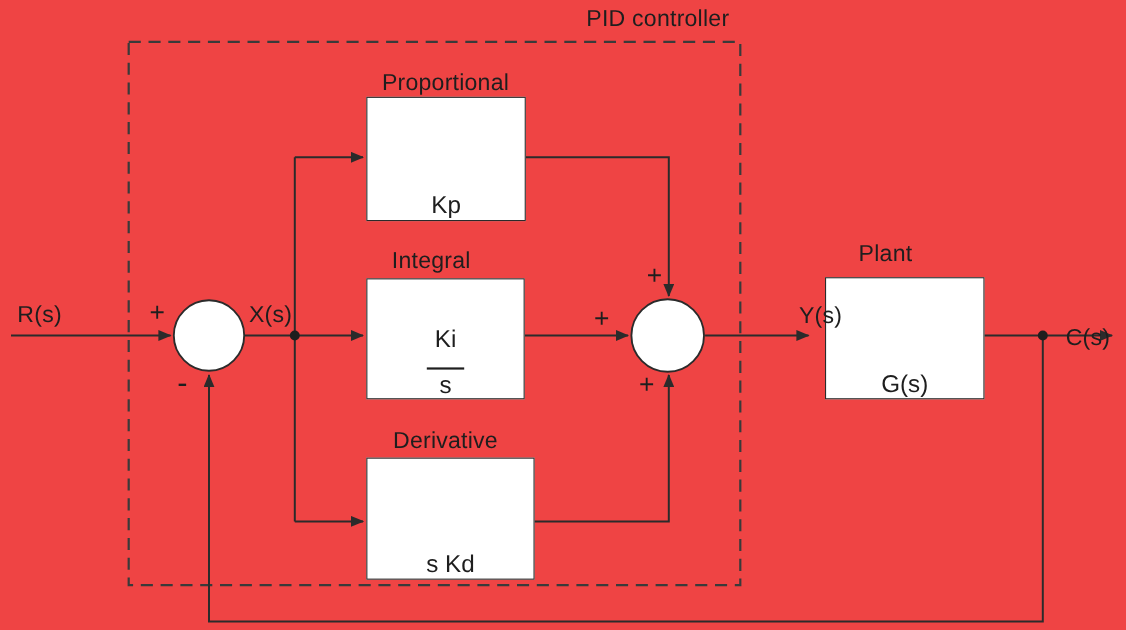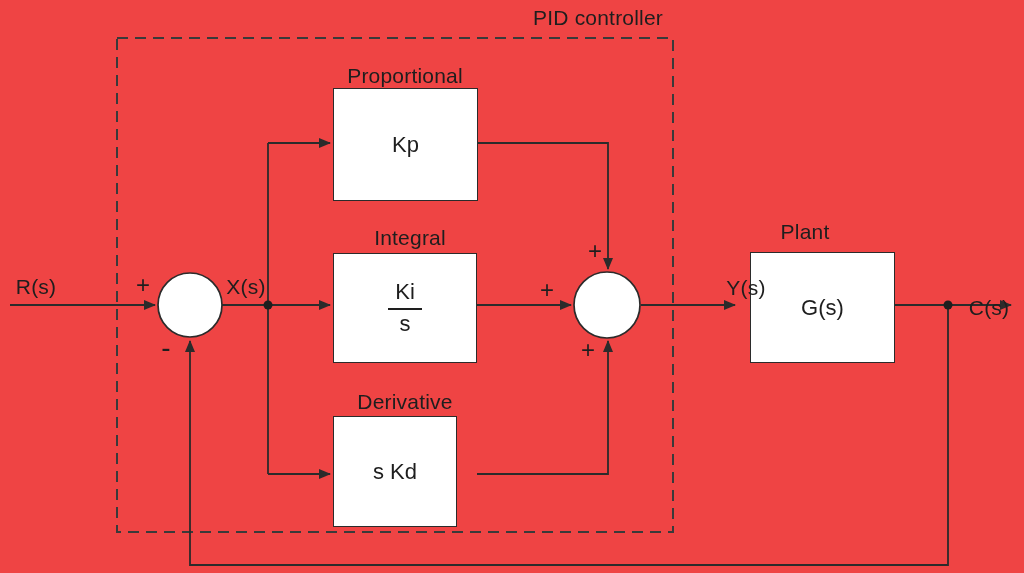--- a/index.html
+++ b/index.html
@@ -36,34 +36,34 @@
   .minus {
     font-size: 28px;
     font-weight: 500;
   }
   .block {
     position: absolute;
     box-sizing: border-box;
     border: 1.7px solid #2b2b2b;
     background: #ffffff;
     display: flex;
-    align-items: center;
+    align-items: flex-end;
     justify-content: center;
     font-size: 22px;
   }
   .fraction {
     display: flex;
     flex-direction: column;
     align-items: center;
     line-height: 1.1;
     font-size: 22px;
   }
   .fraction .num {
     border-bottom: 2px solid #1e1e1e;
-    padding: 0 7px 3px 7px;
+    padding: 0 7px 14px 7px;
   }
   .fraction .den {
     padding-top: 2px;
   }
 </style>
 </head>
 <body>
 
 <div class="stage">
 
@@ -111,23 +111,23 @@
     <span>Kp</span>
   </div>
   <div class="label" style="left:405px; top:75px;">Proportional</div>
 
   <div class="block" style="left:333px; top:253px; width:144px; height:110px;">
     <div class="fraction">
       <div class="num">Ki</div>
       <div class="den">s</div>
     </div>
   </div>
-  <div class="label" style="left:410px; top:237px;">Integral</div>
+  <div class="label" style="left:392px; top:237px;">Integral</div>
 
-  <div class="block" style="left:333px; top:416px; width:124px; height:111px;">
+  <div class="block" style="left:333px; top:416px; width:153px; height:111px;">
     <span>s Kd</span>
   </div>
   <div class="label" style="left:405px; top:401px;">Derivative</div>
 
   <div class="block" style="left:750px; top:252px; width:145px; height:111px;">
     <span>G(s)</span>
   </div>
   <div class="label" style="left:805px; top:231px;">Plant</div>
 
   <div class="label" style="left:36px; top:286px;">R(s)</div>

